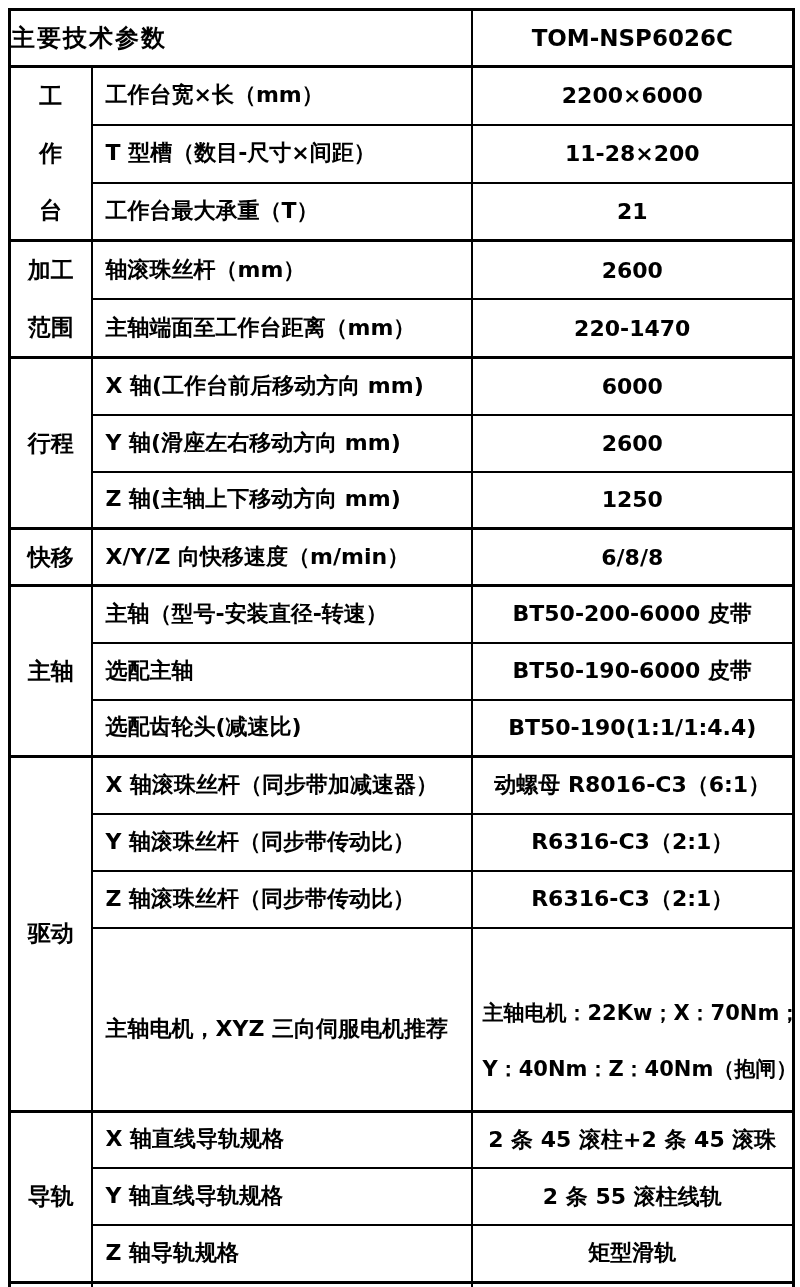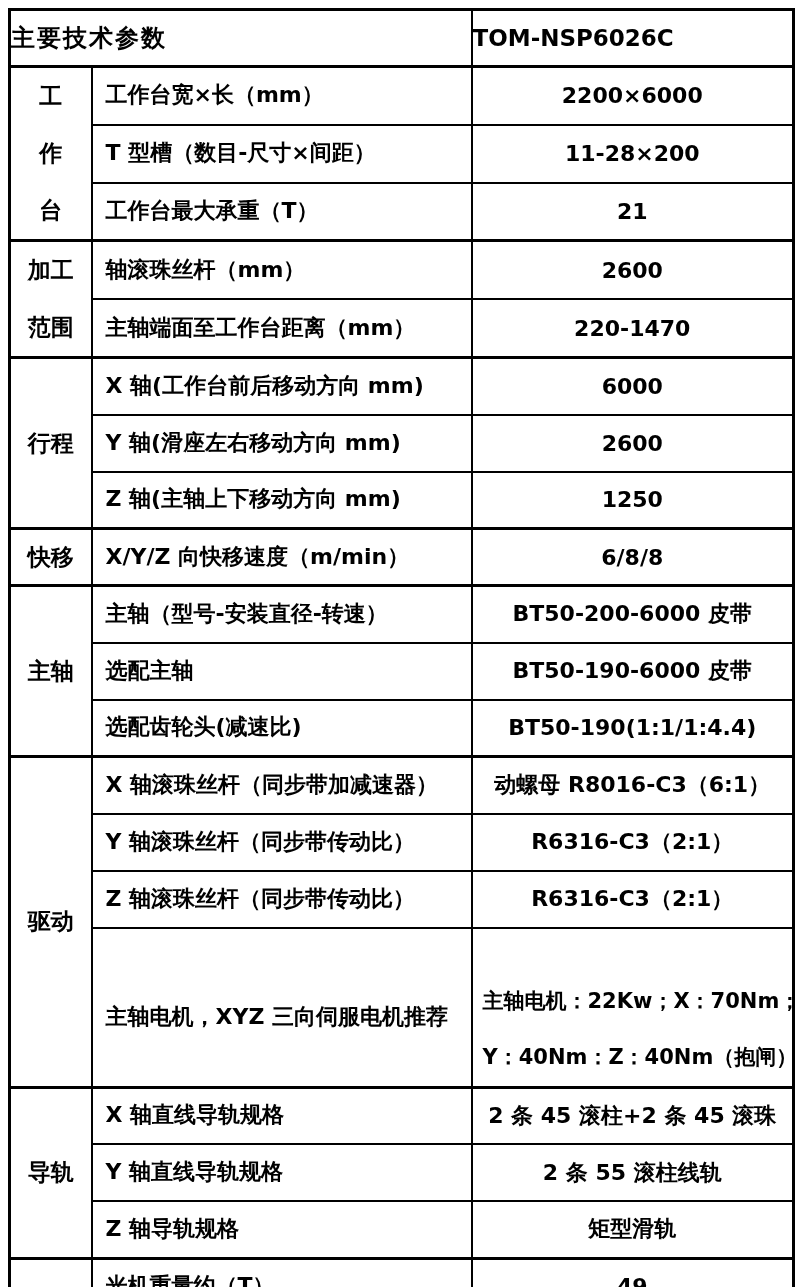--- a/index.html
+++ b/index.html
@@ -26,36 +26,36 @@
   }
   tr { height: 57px; }
   tr.hdr { height: 57px; }
   tr.dbl { height: 115px; }
   
   tr.sec-end > td { border-bottom-width: 3px; }
   td.group-cell { border-bottom-width: 3px; }
   .hdr td { border-bottom-width: 3px; }
 
   .hdr-title { text-align: left; font-size: 24px; letter-spacing: 2px; }
-  .hdr-model { font-size: 23px; }
+  .hdr-model { text-align: center; font-size: 23px; }
 
   .group-cell { text-align: center; font-size: 23px; }
   .gchar { display: block; height: 57px; line-height: 57px; }
   .gline { display: block; height: 57px; line-height: 57px; }
 
   .label-cell {
     text-align: left;
     font-size: 22px;
     padding: 2px 8px 2px 13px;
     line-height: 1.3;
   }
   .value-cell {
     text-align: center;
     font-size: 22px;
-    padding: 0 4px;
+    padding: 12px 4px;
   }
   tr.dbl .label-cell { line-height: 57px; padding-top: 18px; padding-bottom: 0; }
   .v2 {
     display: flex;
     flex-direction: column;
     justify-content: space-around;
     height: 113px;
     text-align: left;
     padding-left: 6px;
     font-size: 21px;

